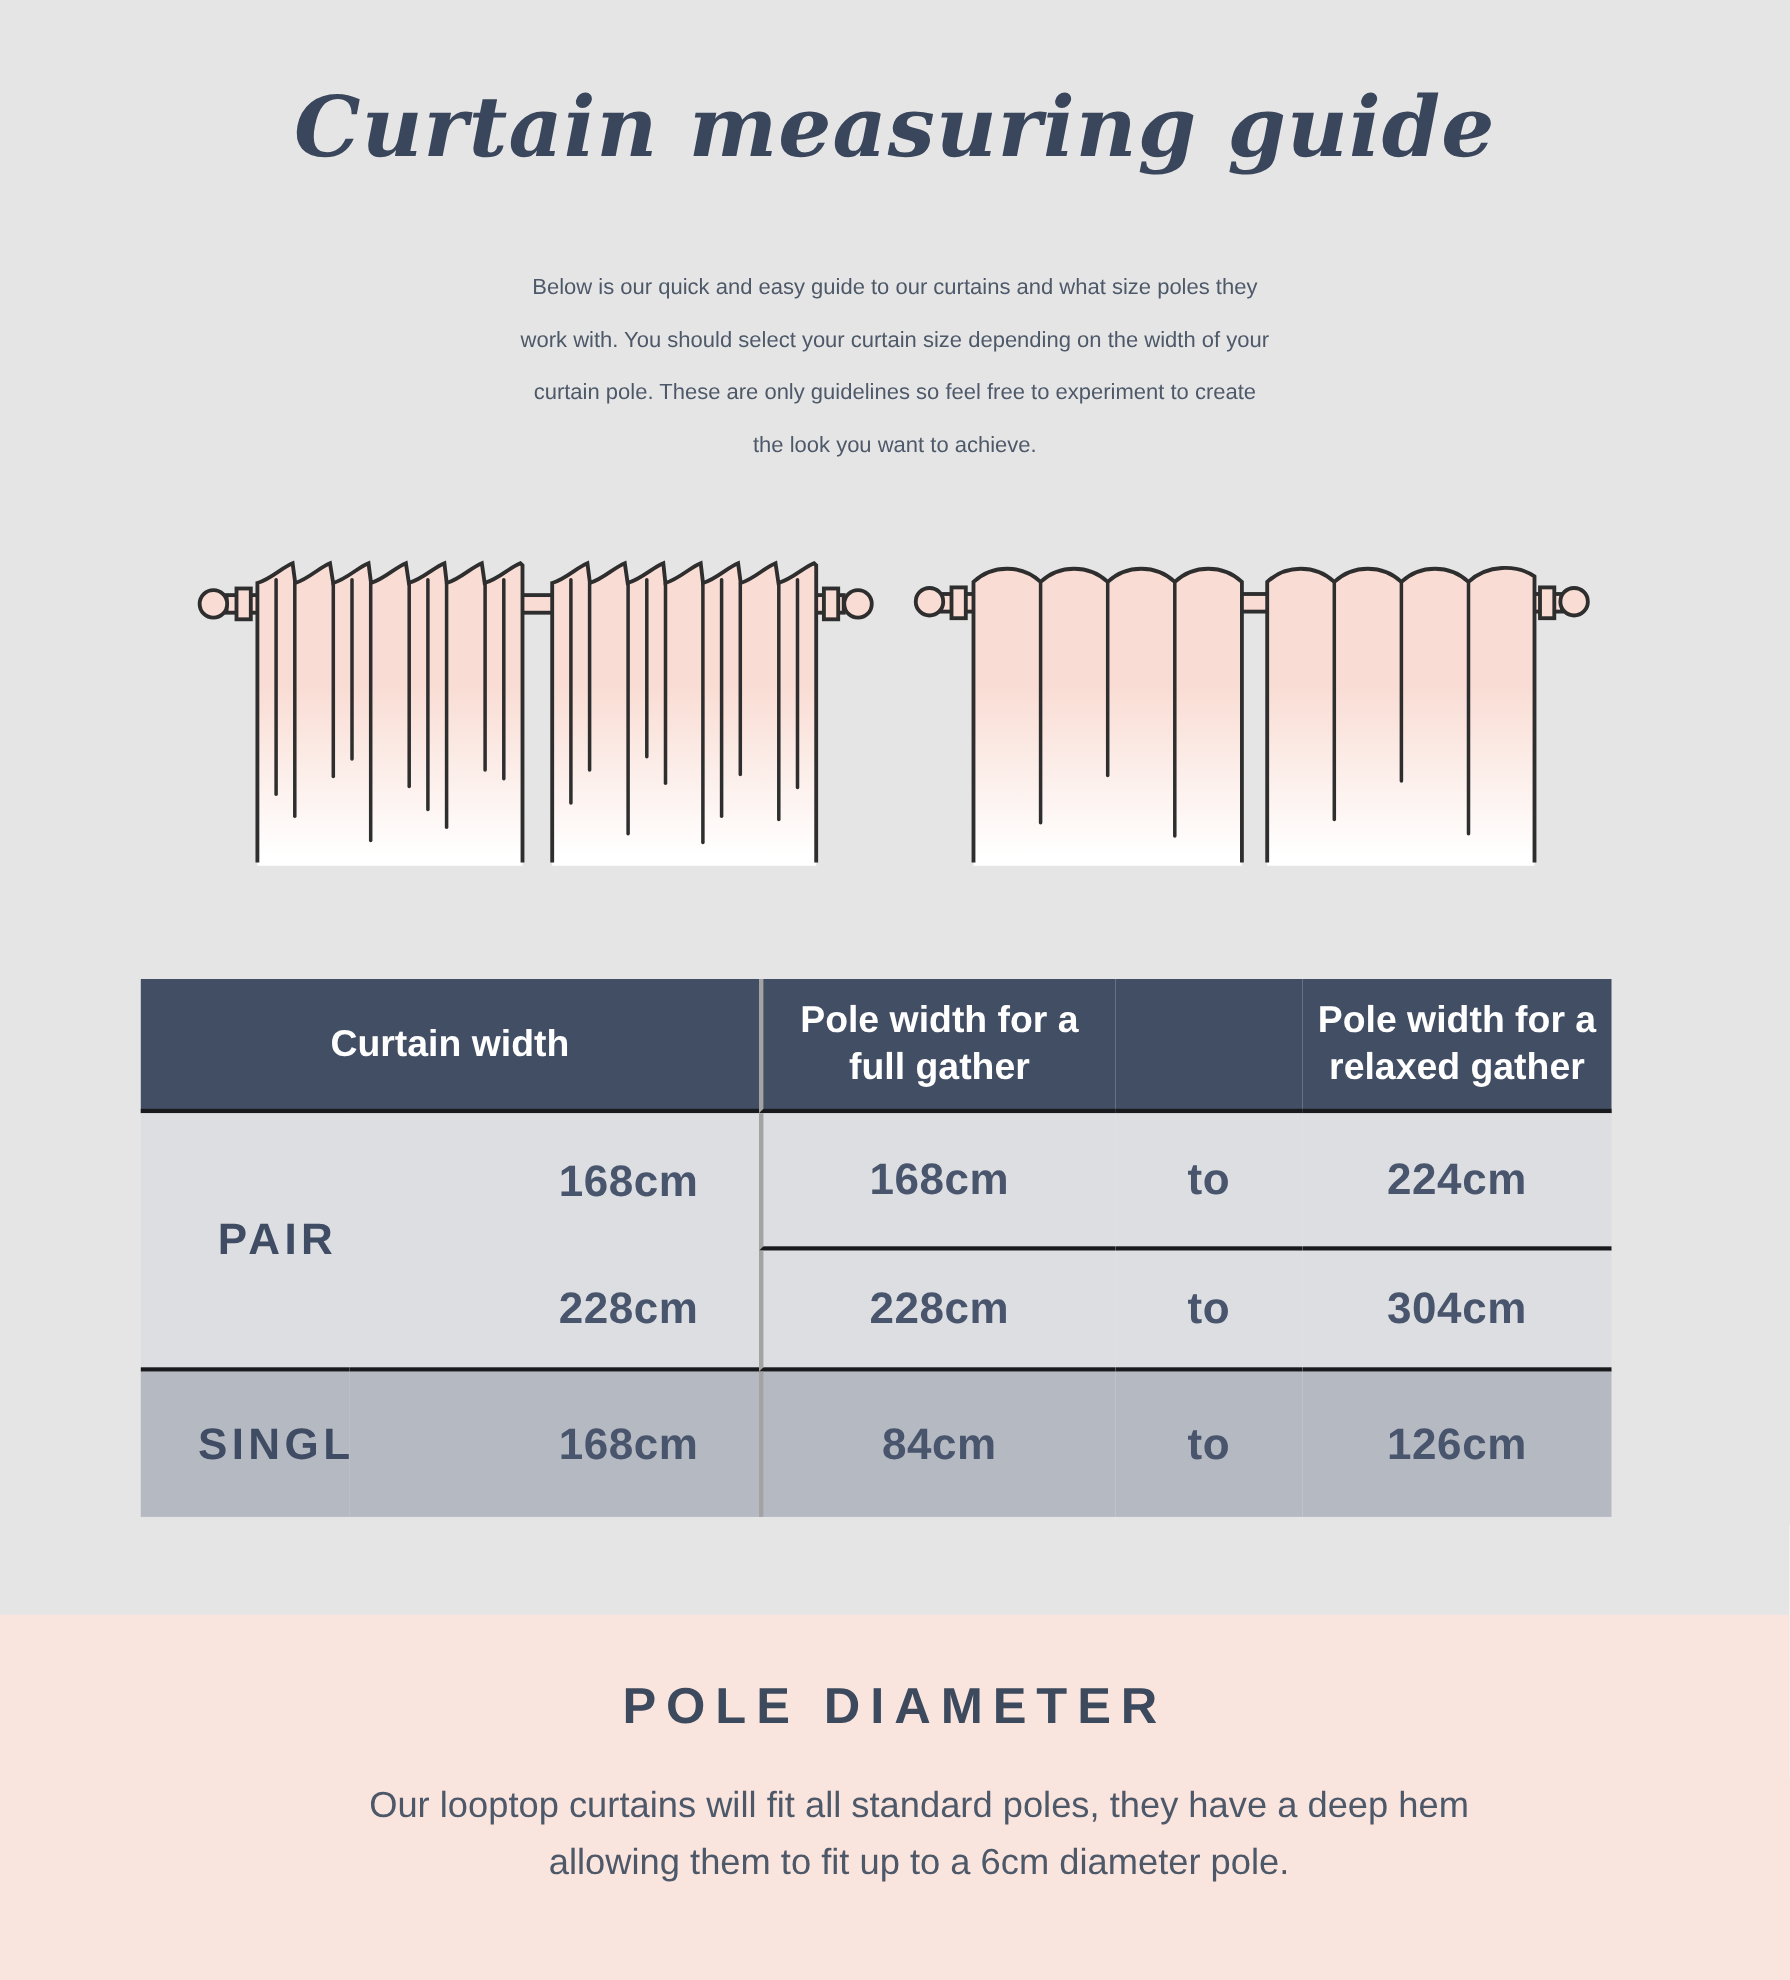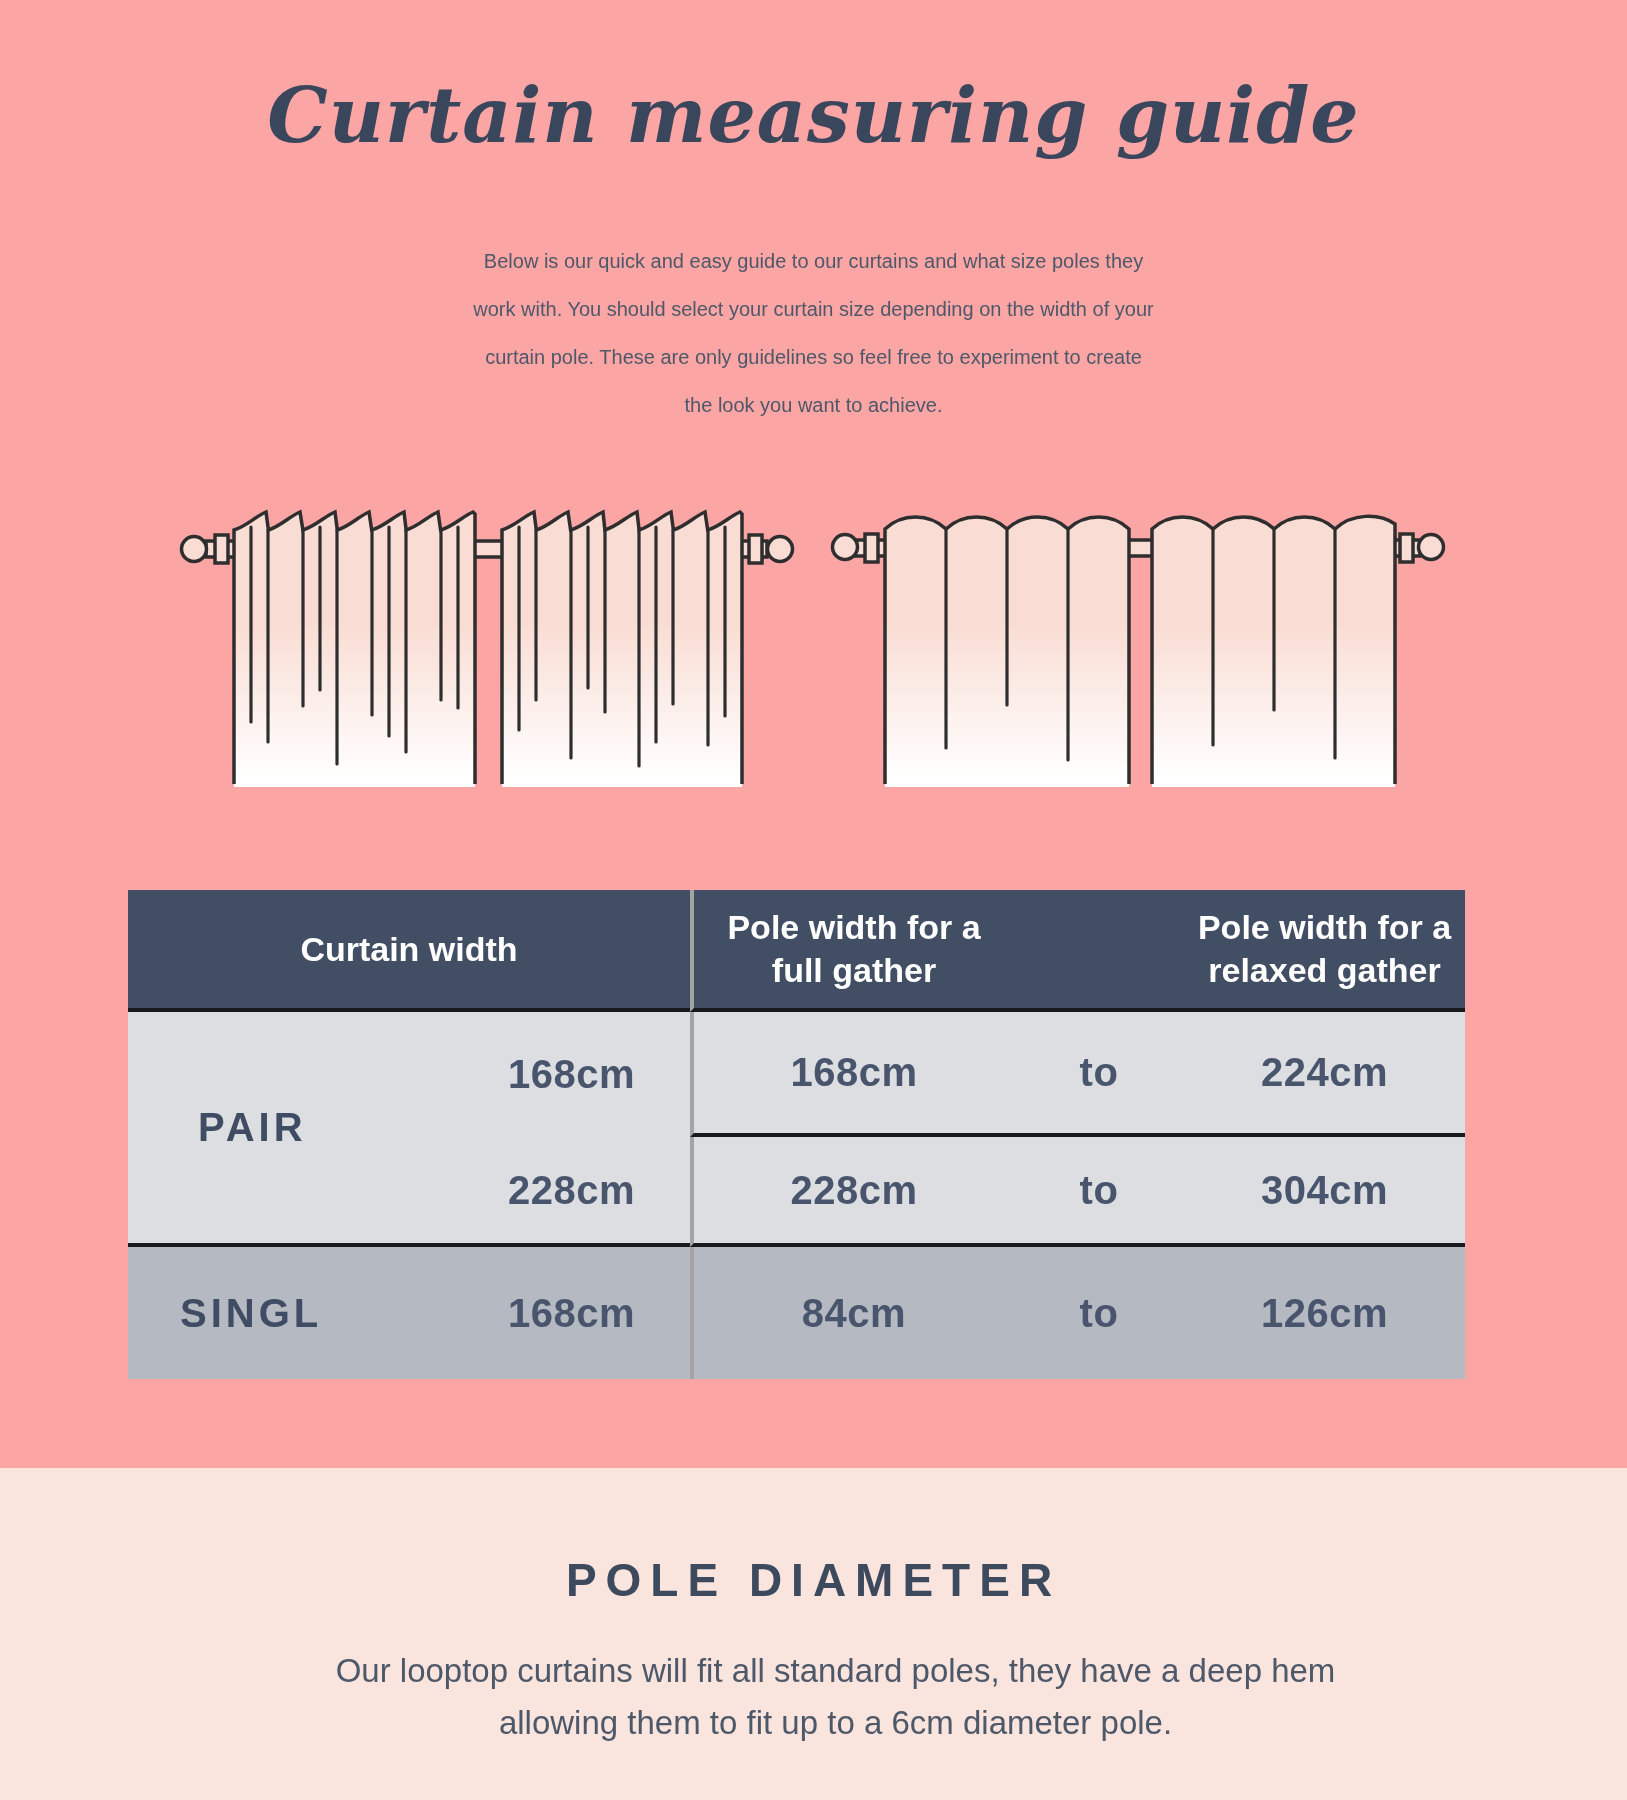--- a/index.html
+++ b/index.html
@@ -1,17 +1,17 @@
 <!DOCTYPE html>
 <html><head>
 <meta charset="utf-8">
 <style>
   html,body{margin:0;padding:0;background:#ffffff;}
   .page{
-    position:relative;width:1627px;height:1800px;background:#fca5a5;overflow:hidden;
+    position:relative;width:1627px;height:1800px;background:#e5e5e5;overflow:hidden;
     font-family:"Liberation Sans",sans-serif;
   }
   
   .title{
     position:absolute;top:68px;left:0;width:100%;text-align:center;
     font-family:"DejaVu Serif","Liberation Serif",serif;
     font-style:italic;font-weight:700;font-size:76px;line-height:1.25;
     color:#3a465c;letter-spacing:1px;
   }
   
@@ -66,21 +66,21 @@
   .r3v{grid-column:2;grid-row:4;}
   .r3a{grid-column:3;grid-row:4;}
   .r3t{grid-column:4;grid-row:4;}
   .r3b{grid-column:5;grid-row:4;}
   
   .pole-section{
     position:absolute;left:0;top:1468px;width:1627px;height:332px;
     background:#fae4de;text-align:center;
   }
   .pole-heading{
-    margin-top:85px;font-size:46px;font-weight:700;letter-spacing:9px;
+    margin-top:55px;font-size:46px;font-weight:700;letter-spacing:9px;
     color:#3d4a5e;
   }
   .pole-body{
     margin-top:38px;font-size:33px;line-height:52px;color:#4d5869;
     font-weight:300;font-stretch:condensed;padding-left:44px;
   }
 </style>
 </head>
 <body>
 

